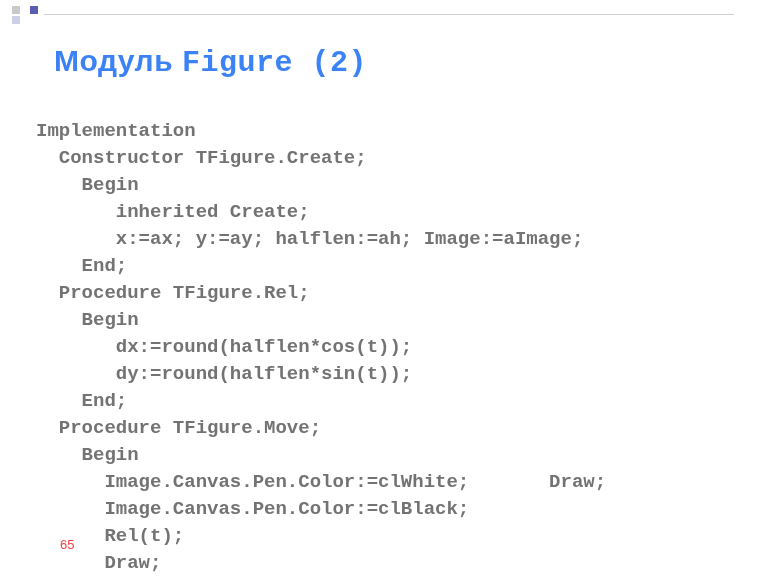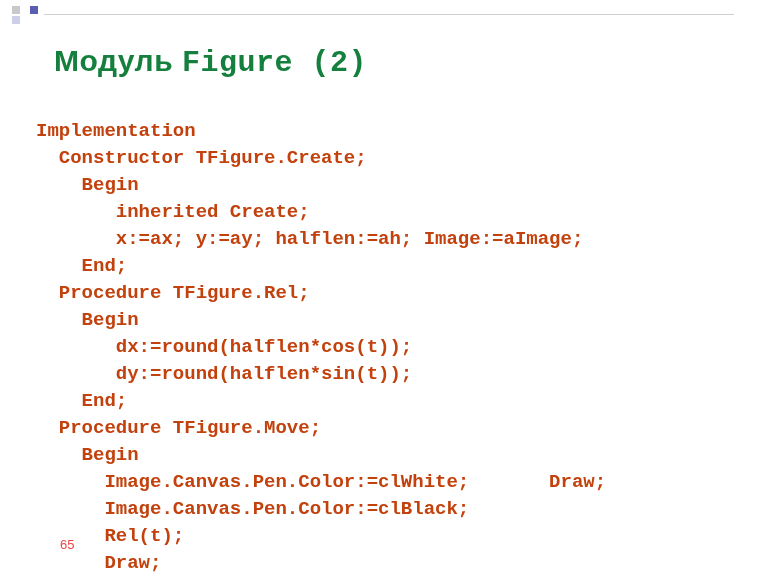--- a/index.html
+++ b/index.html
@@ -39,36 +39,36 @@
     height: 1px;
     width: 690px;
     background: #cfcfcf;
   }
   .title {
     position: absolute;
     top: 44px;
     left: 54px;
     font-size: 30px;
     font-weight: bold;
-    color: #15803d;
+    color: #3b82f6;
     font-family: Arial, "Helvetica Neue", sans-serif;
     letter-spacing: 0.5px;
     text-align: center;
   }
   .title .mono {
     font-family: "Courier New", Courier, monospace;
     font-weight: bold;
   }
   .code {
     position: absolute;
     top: 118px;
     left: 36px;
     font-size: 19px;
     line-height: 27px;
-    color: #c2410c;
+    color: #737373;
     white-space: pre;
     font-weight: bold;
   }
   .pagenum {
     position: absolute;
     bottom: 24px;
     left: 60px;
     font-family: Arial, sans-serif;
     font-size: 13px;
     color: #ef4444;

